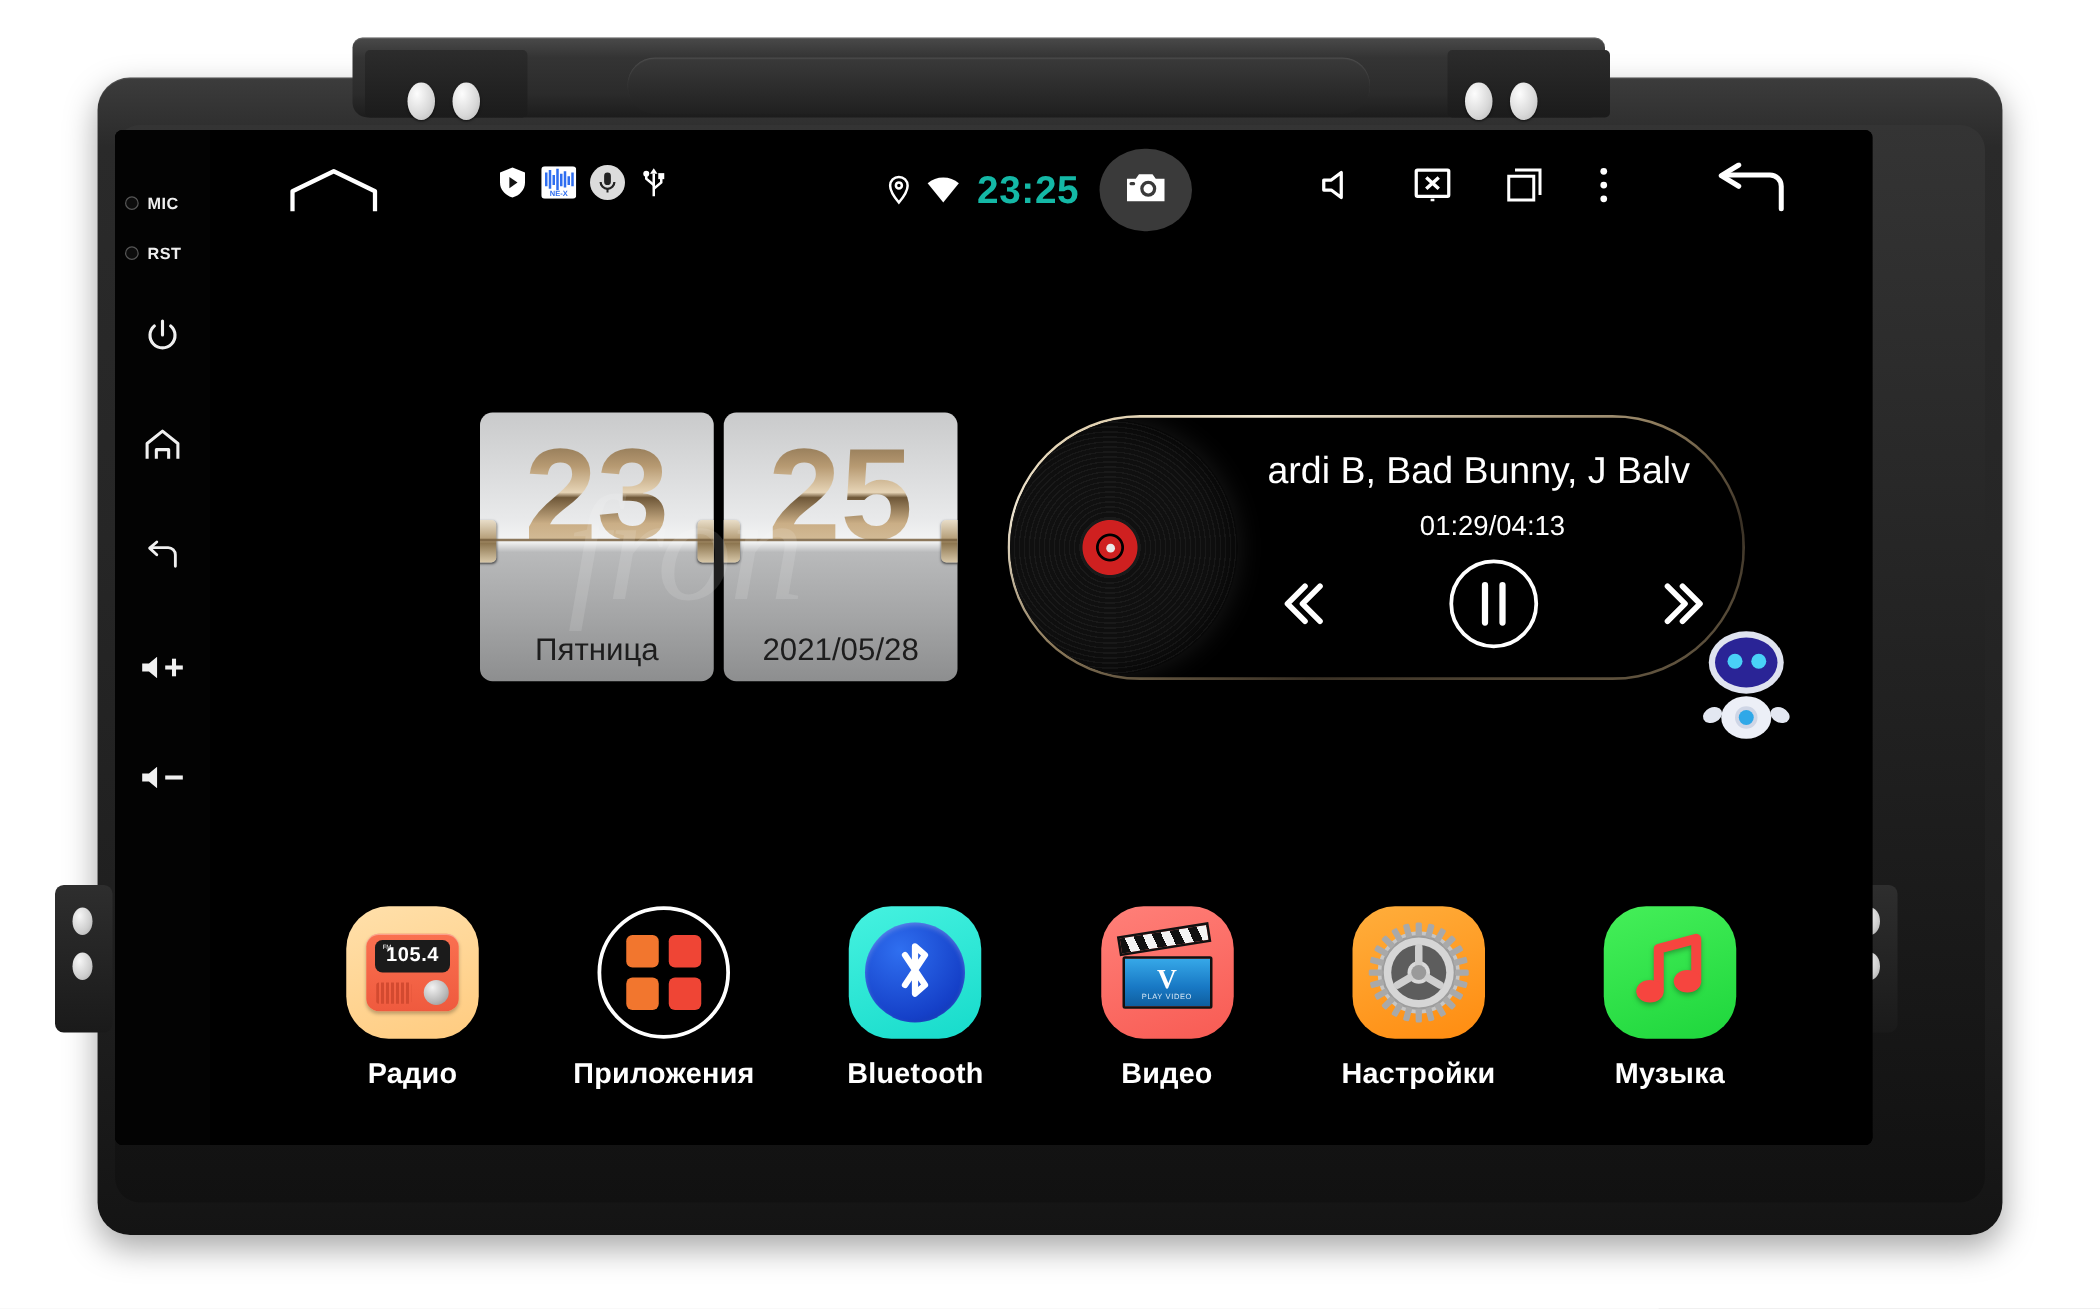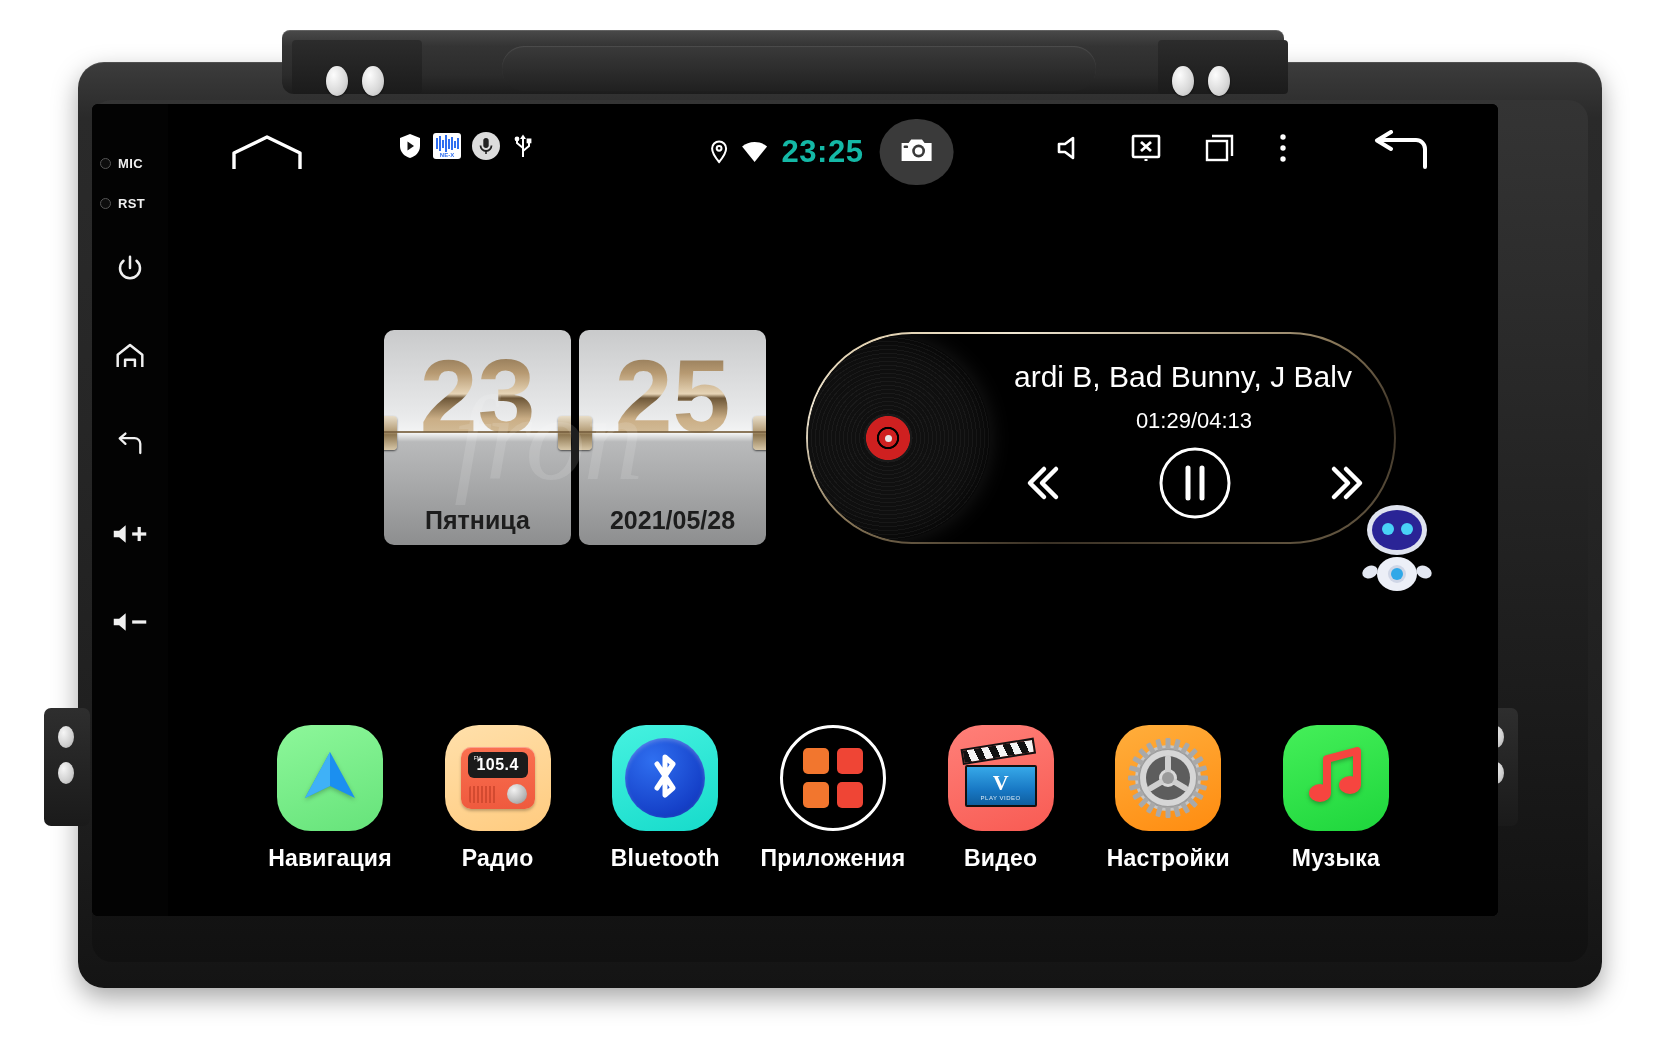--- a/index.html
+++ b/index.html
@@ -195,21 +195,21 @@
     position: absolute; top: 86px;
     width: 22px; height: 34px; border-radius: 4px;
     background: linear-gradient(180deg,#e8ddc8,#b49d77 45%,#8d7650 55%,#d7c7a8);
     box-shadow: 0 1px 2px rgba(0,0,0,.6);
   }
   .flip-peg.left  { left: -9px; }
   .flip-peg.right { right: -9px; }
   .flip-sub {
     position: absolute; left: 0; right: 0; bottom: 10px;
     text-align: center;
-    font-size: 25px; color: #1d1d1d; font-weight: bold;
+    font-size: 25px; color: #1d1d1d; font-weight: normal;
   }
   .watermark {
     position: absolute; left: 70px; top: 40px;
     font-size: 120px; color: rgba(255,255,255,.12);
     font-family: "Liberation Serif", serif; font-style: italic;
     pointer-events: none; letter-spacing: -2px;
   }
 
   
   #musicwidget {
@@ -623,69 +623,58 @@
           <ellipse cx="41" cy="72" rx="20" ry="17" fill="#eceff7"></ellipse>
           <circle cx="41" cy="72" r="9" fill="#cfd6e6"></circle>
           <circle cx="41" cy="72" r="6" fill="#2fa8e8"></circle>
           <ellipse cx="14" cy="70" rx="8" ry="6" fill="#e3e7f1" transform="rotate(-25 14 70)"></ellipse>
           <ellipse cx="68" cy="70" rx="8" ry="6" fill="#e3e7f1" transform="rotate(25 68 70)"></ellipse>
         </svg>
       </div>
 
       <div id="dock">
 
-        <div class="app">
-          <div class="app-icon" style="background:linear-gradient(160deg,#8df79a,#66e37a);">
-            <span class="nav-arrow">
-              <svg width="62" height="62" viewBox="0 0 62 62">
-                <path d="M31 7 56 53 31 41 6 53z" fill="#1b8ff0"></path>
-                <path d="M31 7 31 41 6 53z" fill="#3fb1f7"></path>
-              </svg>
-            </span>
-          </div>
-          <div class="app-label">Навигация</div>
-        </div>
 
         <div class="app">
           <div class="app-icon" style="background:linear-gradient(160deg,#ffe0ab,#ffcb7f);">
             <div class="radio-box">
               <div class="radio-screen">
                 <span class="radio-fm">FM</span>
                 <span class="radio-freq">105.4</span>
               </div>
               <div class="radio-grill"></div>
               <div class="radio-knob"></div>
             </div>
           </div>
           <div class="app-label">Радио</div>
         </div>
 
         <div class="app">
+          <div class="app-icon apps-ring" style="background:#000;box-shadow:none;">
+            <div class="apps-grid">
+              <div style="background:#f2762e;"></div>
+              <div style="background:#ef4535;"></div>
+              <div style="background:#f2762e;"></div>
+              <div style="background:#ef4535;"></div>
+            </div>
+          </div>
+          <div class="app-label">Приложения</div>
+        </div>
+
+        <div class="app">
           <div class="app-icon" style="background:linear-gradient(160deg,#46f2e0,#16dbcb);">
             <div class="bt-circle">
               <span>
                 <svg width="42" height="54" viewBox="0 0 42 54" fill="none" stroke="#fff" stroke-width="5" stroke-linejoin="round" stroke-linecap="round">
                   <path d="M13 15 29 39 21 46V8l8 7-16 24"></path>
                 </svg>
               </span>
             </div>
           </div>
           <div class="app-label">Bluetooth</div>
-        </div>
-
-        <div class="app">
-          <div class="app-icon apps-ring" style="background:#000;box-shadow:none;">
-            <div class="apps-grid">
-              <div style="background:#f2762e;"></div>
-              <div style="background:#ef4535;"></div>
-              <div style="background:#f2762e;"></div>
-              <div style="background:#ef4535;"></div>
-            </div>
-          </div>
-          <div class="app-label">Приложения</div>
         </div>
 
         <div class="app">
           <div class="app-icon" style="background:linear-gradient(160deg,#ff8079,#f85b53);">
             <div class="video-clap">
               <div class="clap-body">
                 <span class="clap-v">V</span>
                 <span class="clap-sub">PLAY VIDEO</span>
               </div>
               <div class="clap-top"></div>

